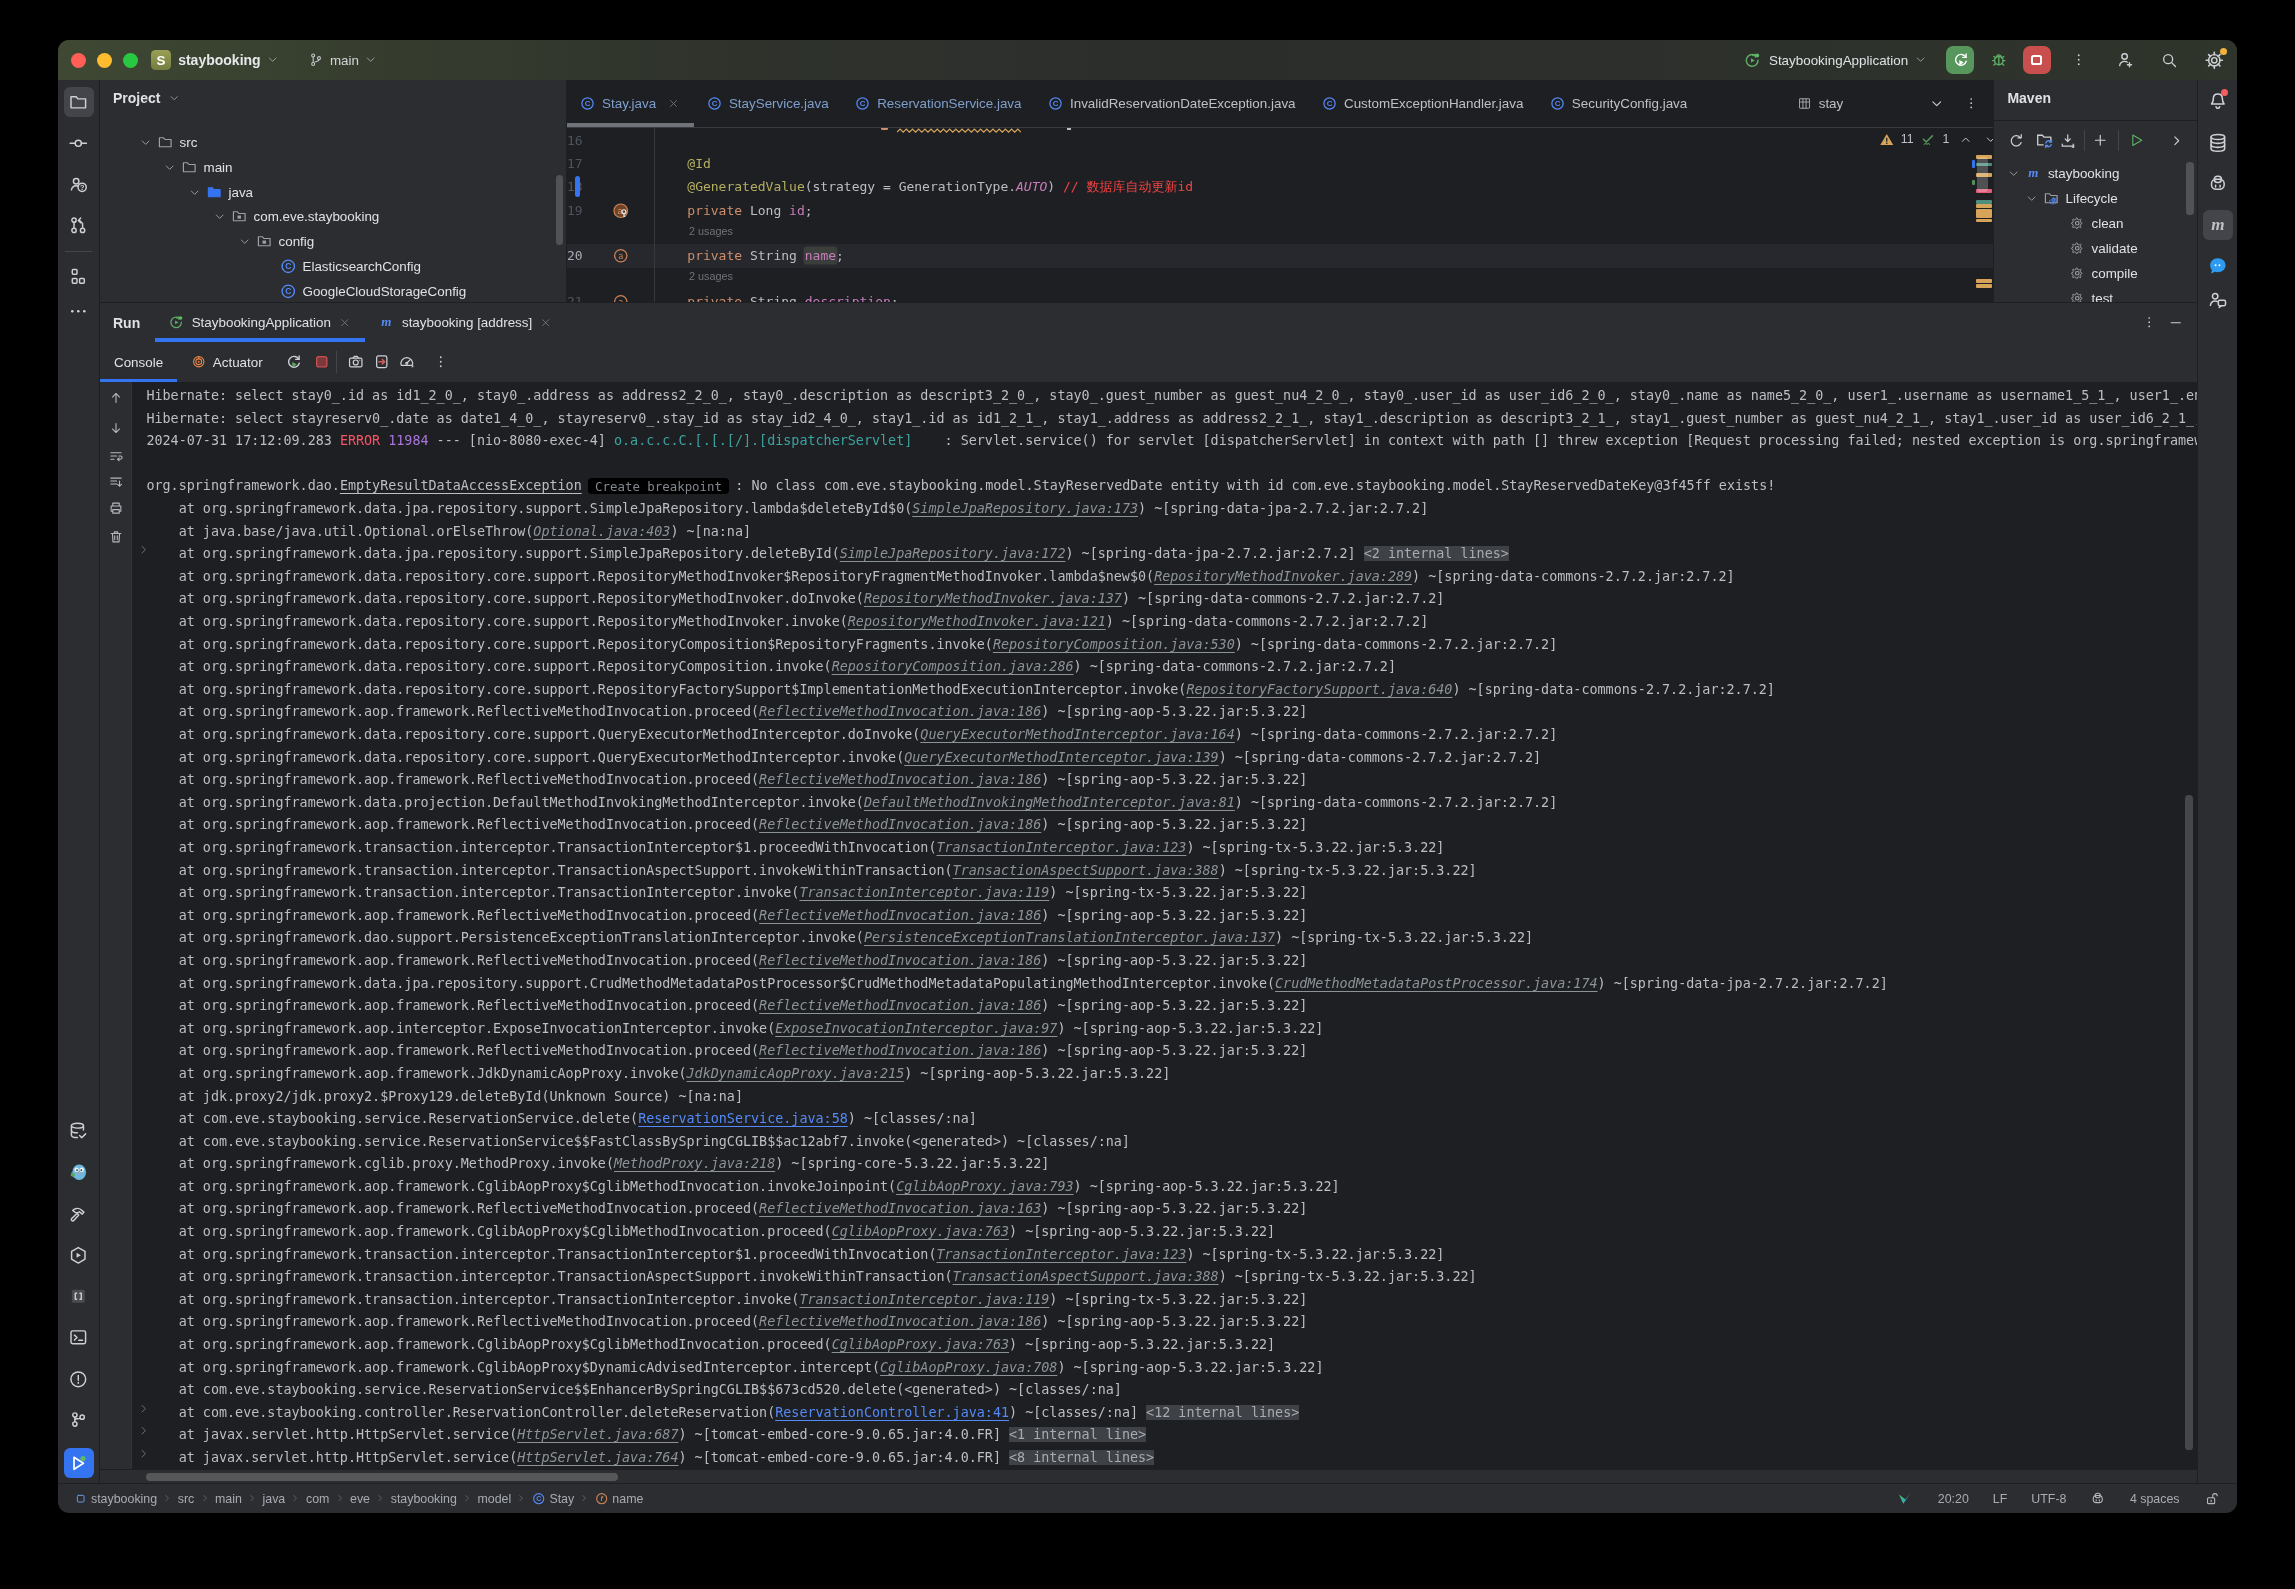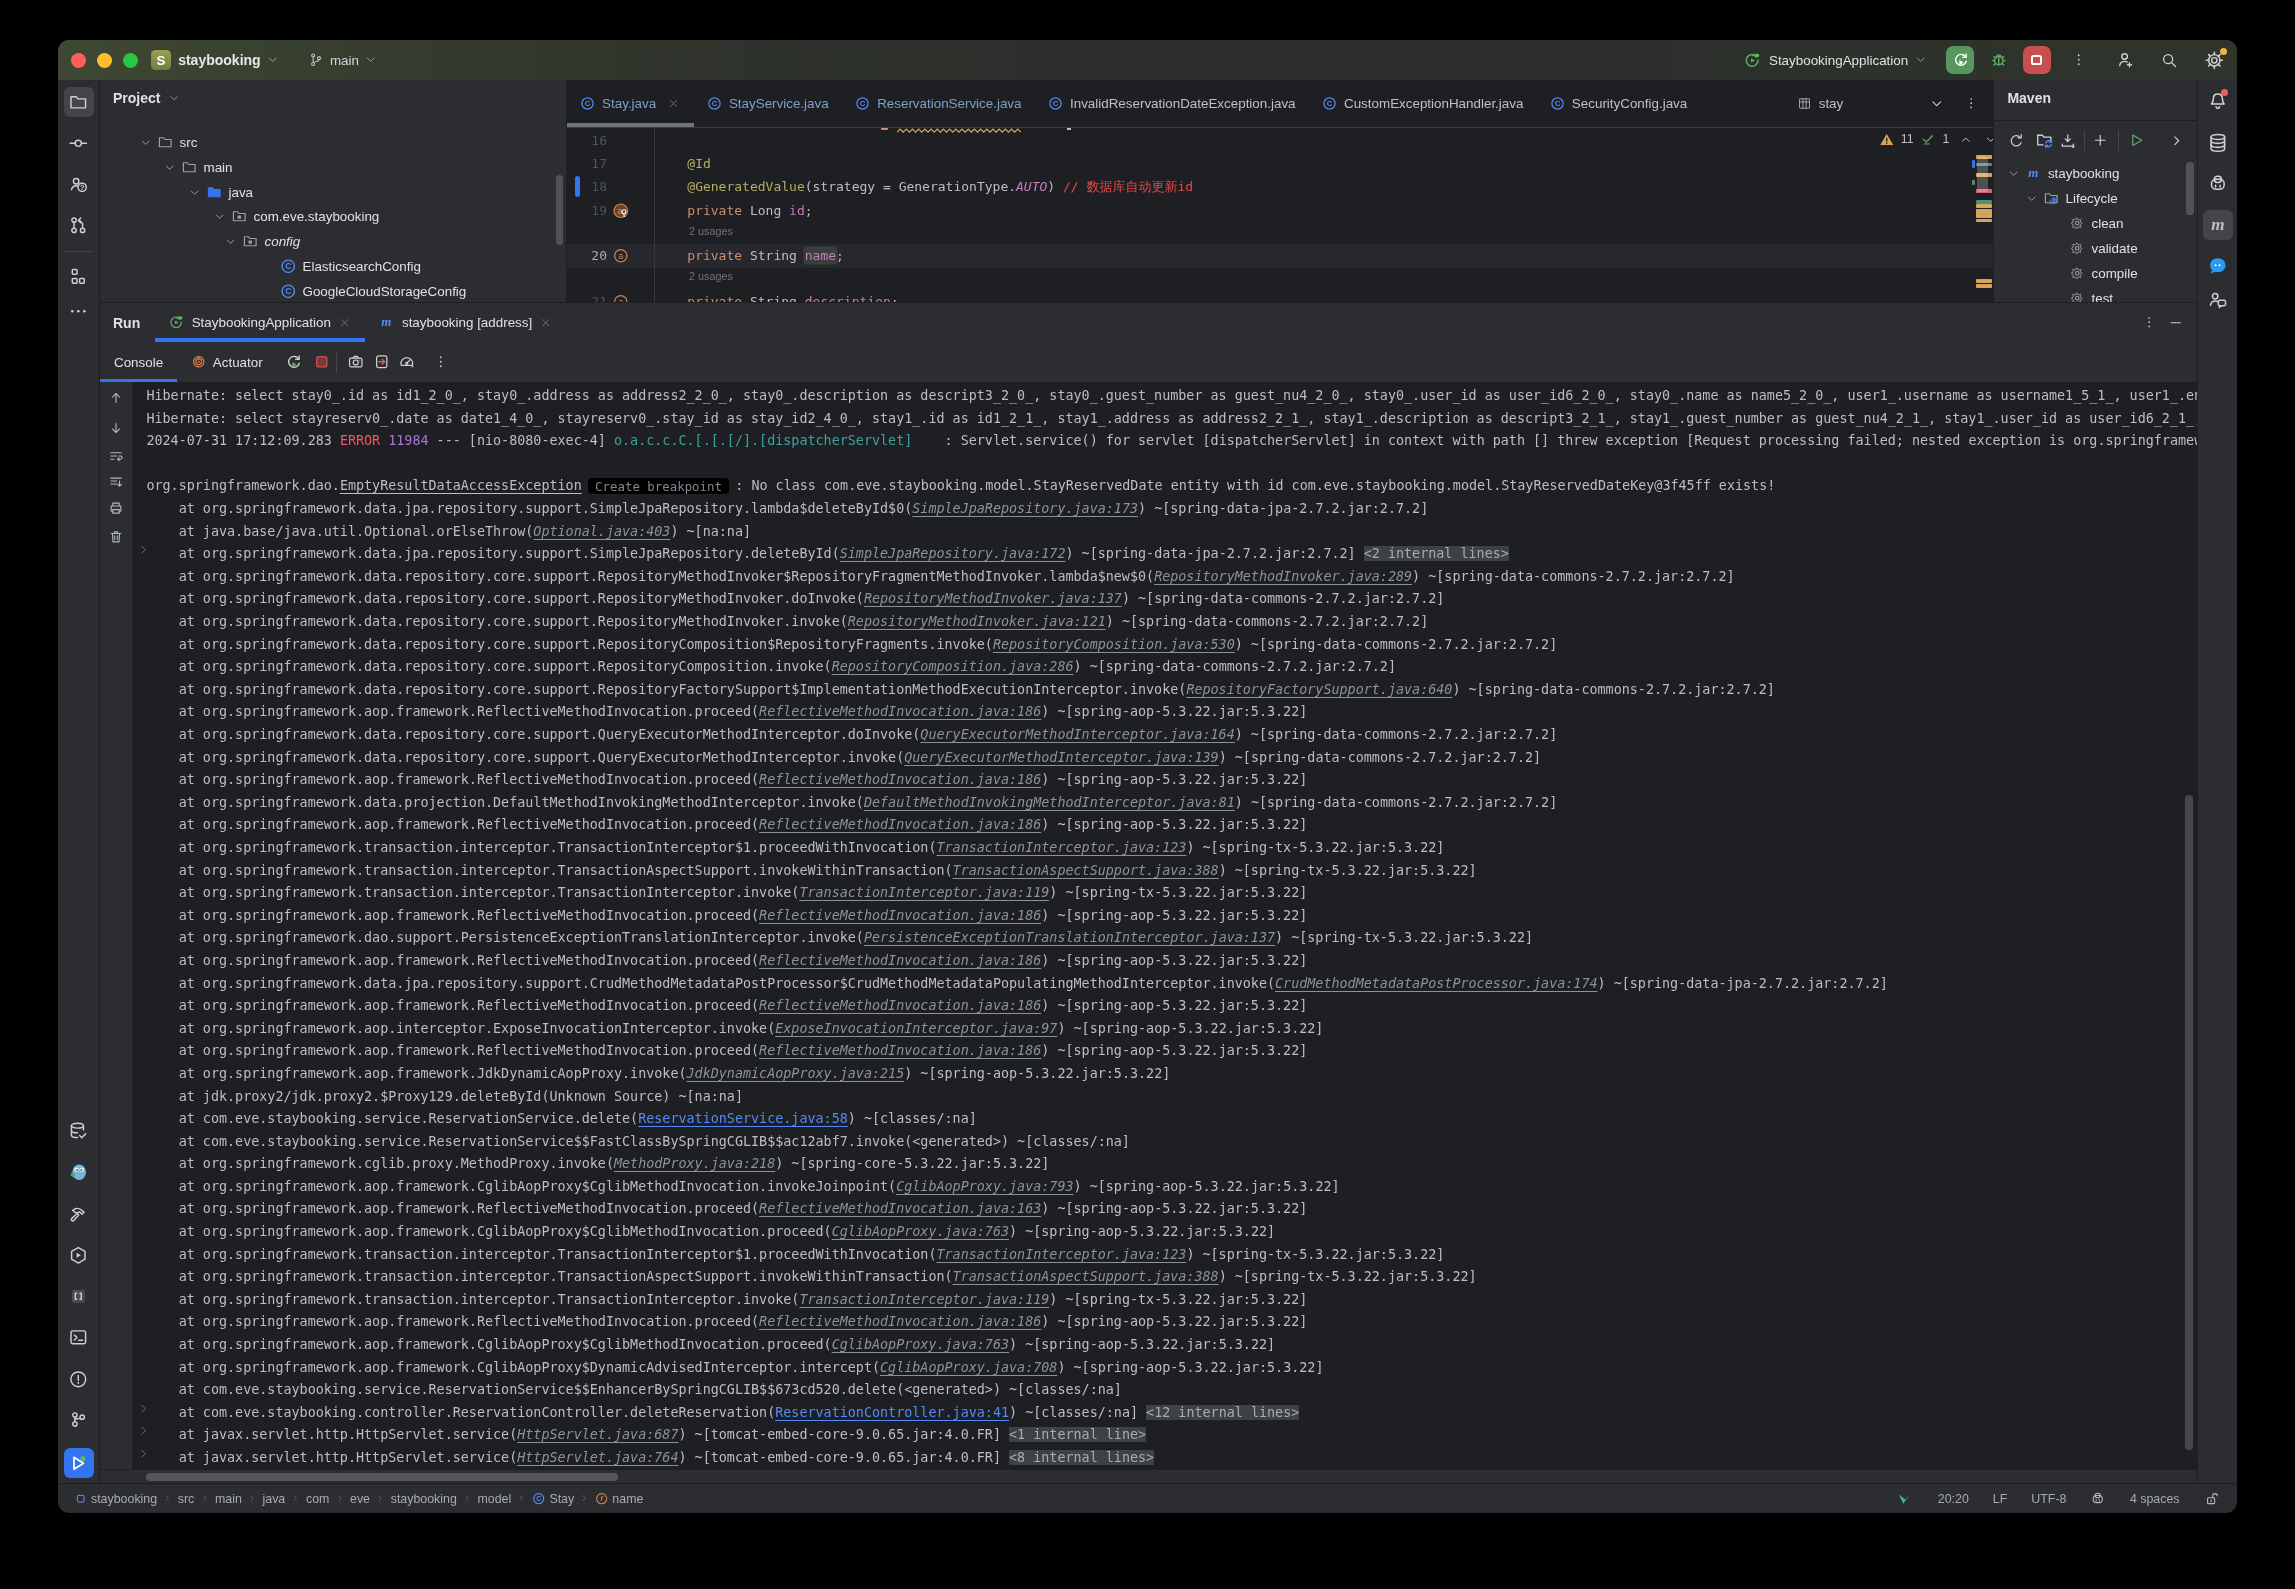--- a/index.html
+++ b/index.html
@@ -41,21 +41,21 @@
   
   .editor { flex:1 1 auto; background:#1E1F22; display:flex; flex-direction:column; min-width:0; position:relative; }
   .tabbar { flex:0 0 48px; display:flex; align-items:stretch; border-bottom:1px solid #393B40; }
   .tab { display:flex; align-items:center; padding:0 13.4px; gap:6.7px; font-size:13.4px; color:#BDC0C6; position:relative; }
   .tab.mod { color:#7E9FCC; }
   .tab.active::after { content:""; position:absolute; left:0; right:0; bottom:0; height:3.6px; background:#6F737A; }
   .tab .x { margin-left:4.6px; }
   .tabctl { display:flex; align-items:center; margin-left:auto; gap:19.6px; padding-right:14.4px; }
   .code { flex:1 1 auto; position:relative; overflow:hidden; font-family:"DejaVu Sans Mono",monospace; font-size:13px; }
   .cline { position:absolute; left:0; right:0; height:23px; display:flex; align-items:center; white-space:pre; }
-  .cnum { position:absolute; width:40px; text-align:right; color:#4E545E; font-size:13px; }
+  .cnum { position:absolute; width:40px; text-align:left; color:#4E545E; font-size:13px; }
   .ctext { position:absolute; left:89px; white-space:pre; color:#BCBEC4; }
   .kw{color:#CF8E6D} .ann{color:#B3AE60} .fld{color:#C77DBB} .cnst{color:#C77DBB;font-style:italic} .cmt{color:#ef4444}
   .fldh{color:#C77DBB; background:#3A3F3B; border-radius:2.1px; box-shadow:0 0 0 1.5px #3A3F3B;}
   .usages { position:absolute; left:122px; color:#6F737A; font-size:10.8px; font-family:"Liberation Sans",sans-serif; }
   .stripemark { position:absolute; border-radius:1px; }
   
   .maven { flex:0 0 204px; border-left:1px solid #1E1F22; position:relative; }
   .mv-toolbar { position:absolute; top:40px; left:0; right:0; height:40px; border-top:1px solid #1E1F22; display:flex; align-items:center; }
   .mv-tree { position:absolute; top:80px; left:0; right:0; bottom:0; overflow:hidden; }
   
@@ -352,21 +352,21 @@
                   </svg>
                 </span>
                 <span class="ticon" style="color: rgb(157, 160, 168);">
                   <svg width="16.5" height="16.5" viewBox="0 0 24 24" fill="none" stroke="currentColor" stroke-width="1.7" stroke-linecap="round" stroke-linejoin="round">
                     <path d="M3.5 5.5h6l2 2.5h9v10.5h-17z"></path>
                     <rect x="9.5" y="11" width="5" height="4.5" fill="currentColor" stroke="none"></rect>
                   </svg>
                 </span>
                 <span>com.eve.staybooking</span>
               </div>
-              <div class="trow" style="top: 105px; left: 124px; font-style: italic;">
+              <div class="trow" style="top: 105px; left: 138px;">
                 <span class="tchev" style="color: rgb(157, 160, 168);">
                   <svg width="13.4" height="13.4" viewBox="0 0 24 24" fill="none" stroke="currentColor" stroke-width="1.7" stroke-linecap="round" stroke-linejoin="round">
                     <path d="M6 9l6 6 6-6"></path>
                   </svg>
                 </span>
                 <span class="ticon" style="color: rgb(157, 160, 168);">
                   <svg width="16.5" height="16.5" viewBox="0 0 24 24" fill="none" stroke="currentColor" stroke-width="1.7" stroke-linecap="round" stroke-linejoin="round">
                     <path d="M3.5 5.5h6l2 2.5h9v10.5h-17z"></path>
                     <rect x="9.5" y="11" width="5" height="4.5" fill="currentColor" stroke="none"></rect>
                   </svg>

